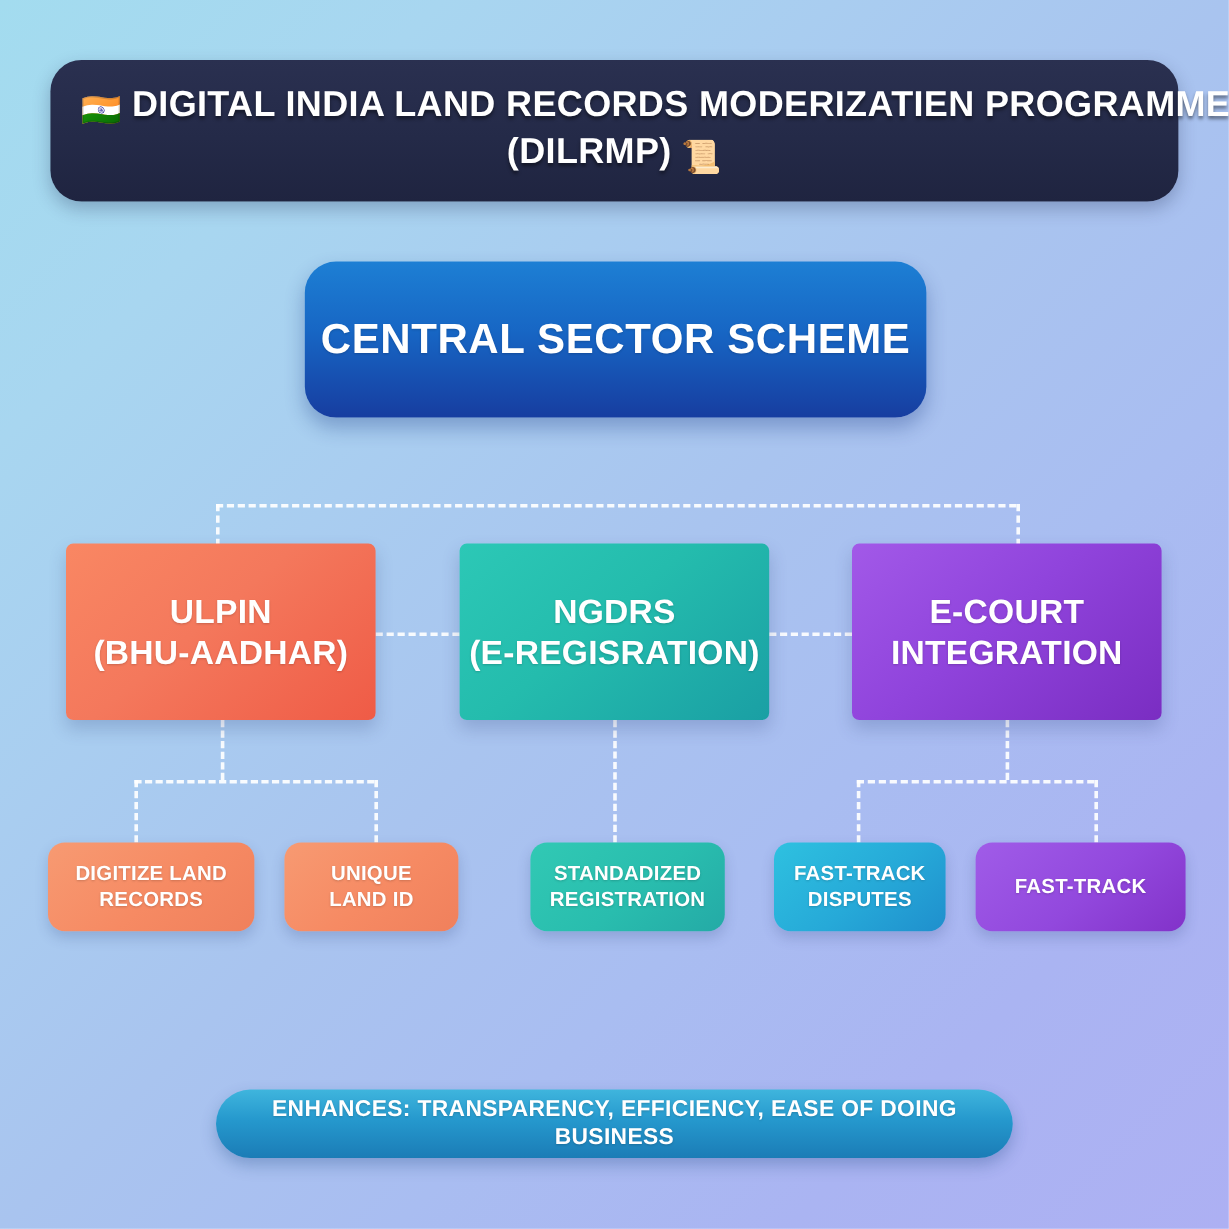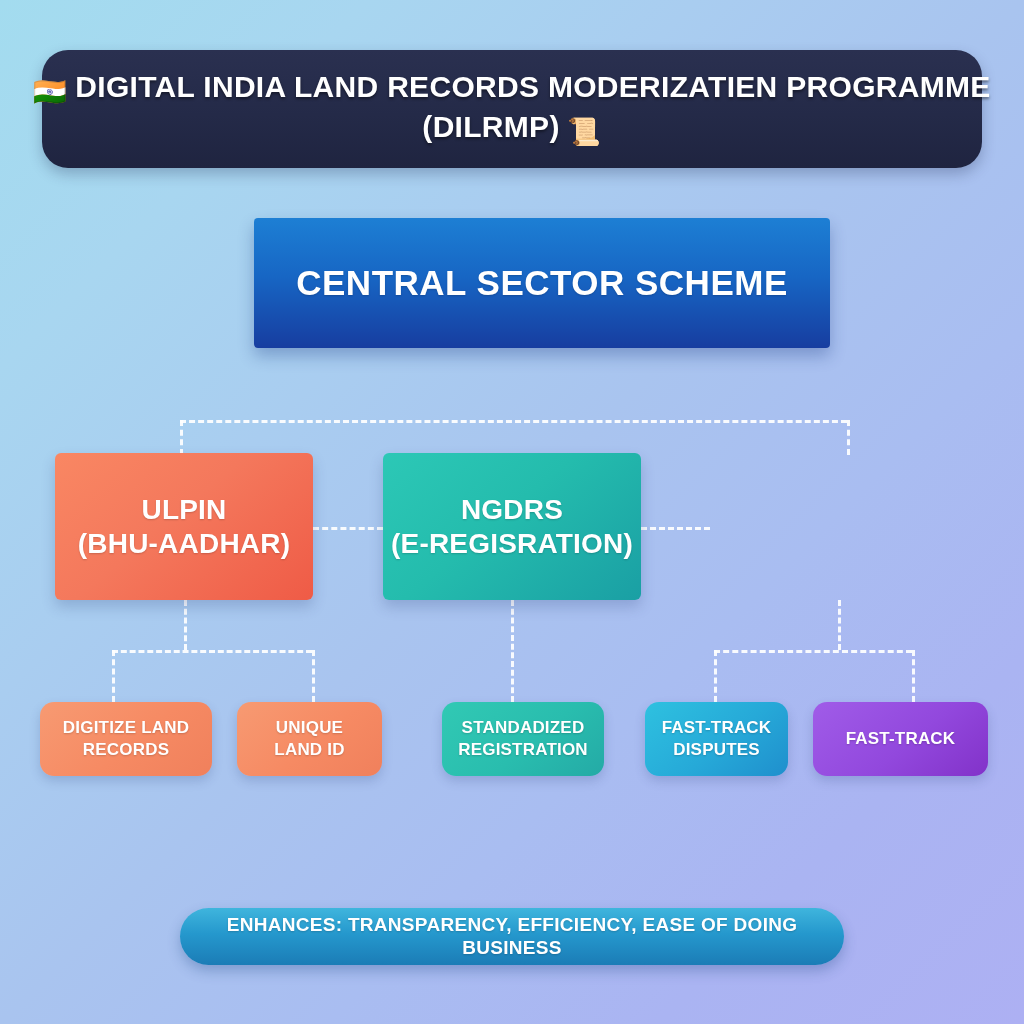--- a/index.html
+++ b/index.html
@@ -26,21 +26,20 @@
     width: 1024px;
     height: 1024px;
   }
 
   
   .node {
     position: absolute;
     box-sizing: border-box;
     display: flex;
     flex-direction: column;
-    align-items: center;
     justify-content: center;
     text-align: center;
     color: #ffffff;
     text-transform: uppercase;
     letter-spacing: 0.2px;
     font-weight: bold;
     line-height: 1.18;
     text-shadow: 0 1px 2px rgba(0,0,0,0.18);
   }
 
@@ -74,23 +73,23 @@
     margin-left: 8px;
     vertical-align: -4px;
     font-size: 27px;
     text-shadow: none;
   }
 
   
   #scheme {
     left: 254px;
     top: 218px;
-    width: 576px;
+    width: 518px;
     height: 130px;
-    border-radius: 4px;
+    border-radius: 26px;
     background: linear-gradient(180deg, #1d7fd4 0%, #1766c4 45%, #173da0 100%);
     box-shadow: 0 8px 16px rgba(25,55,130,0.32);
     font-size: 35px;
     letter-spacing: 0.5px;
   }
   #scheme .sline { display: block; }
 
   
   .pillar {
     height: 147px;
@@ -210,20 +209,24 @@
   <div class="node pillar" id="pillar-ulpin">
     <span class="pline">ULPIN</span>
     <span class="pline">(BHU-AADHAR)</span>
   </div>
 
   <div class="node pillar" id="pillar-ngdrs">
     <span class="pline">NGDRS</span>
     <span class="pline">(E-REGISRATION)</span>
   </div>
 
+  <div class="node pillar" id="pillar-ecourt">
+    <span class="pline">E-COURT</span>
+    <span class="pline">INTEGRATION</span>
+  </div>
 
   <div class="node leaf" id="leaf-uniqueid">
     <span class="lline">UNIQUE</span>
     <span class="lline">LAND ID</span>
   </div>
 
   <div class="node leaf" id="leaf-digitize">
     <span class="lline">DIGITIZE LAND</span>
     <span class="lline">RECORDS</span>
   </div>

